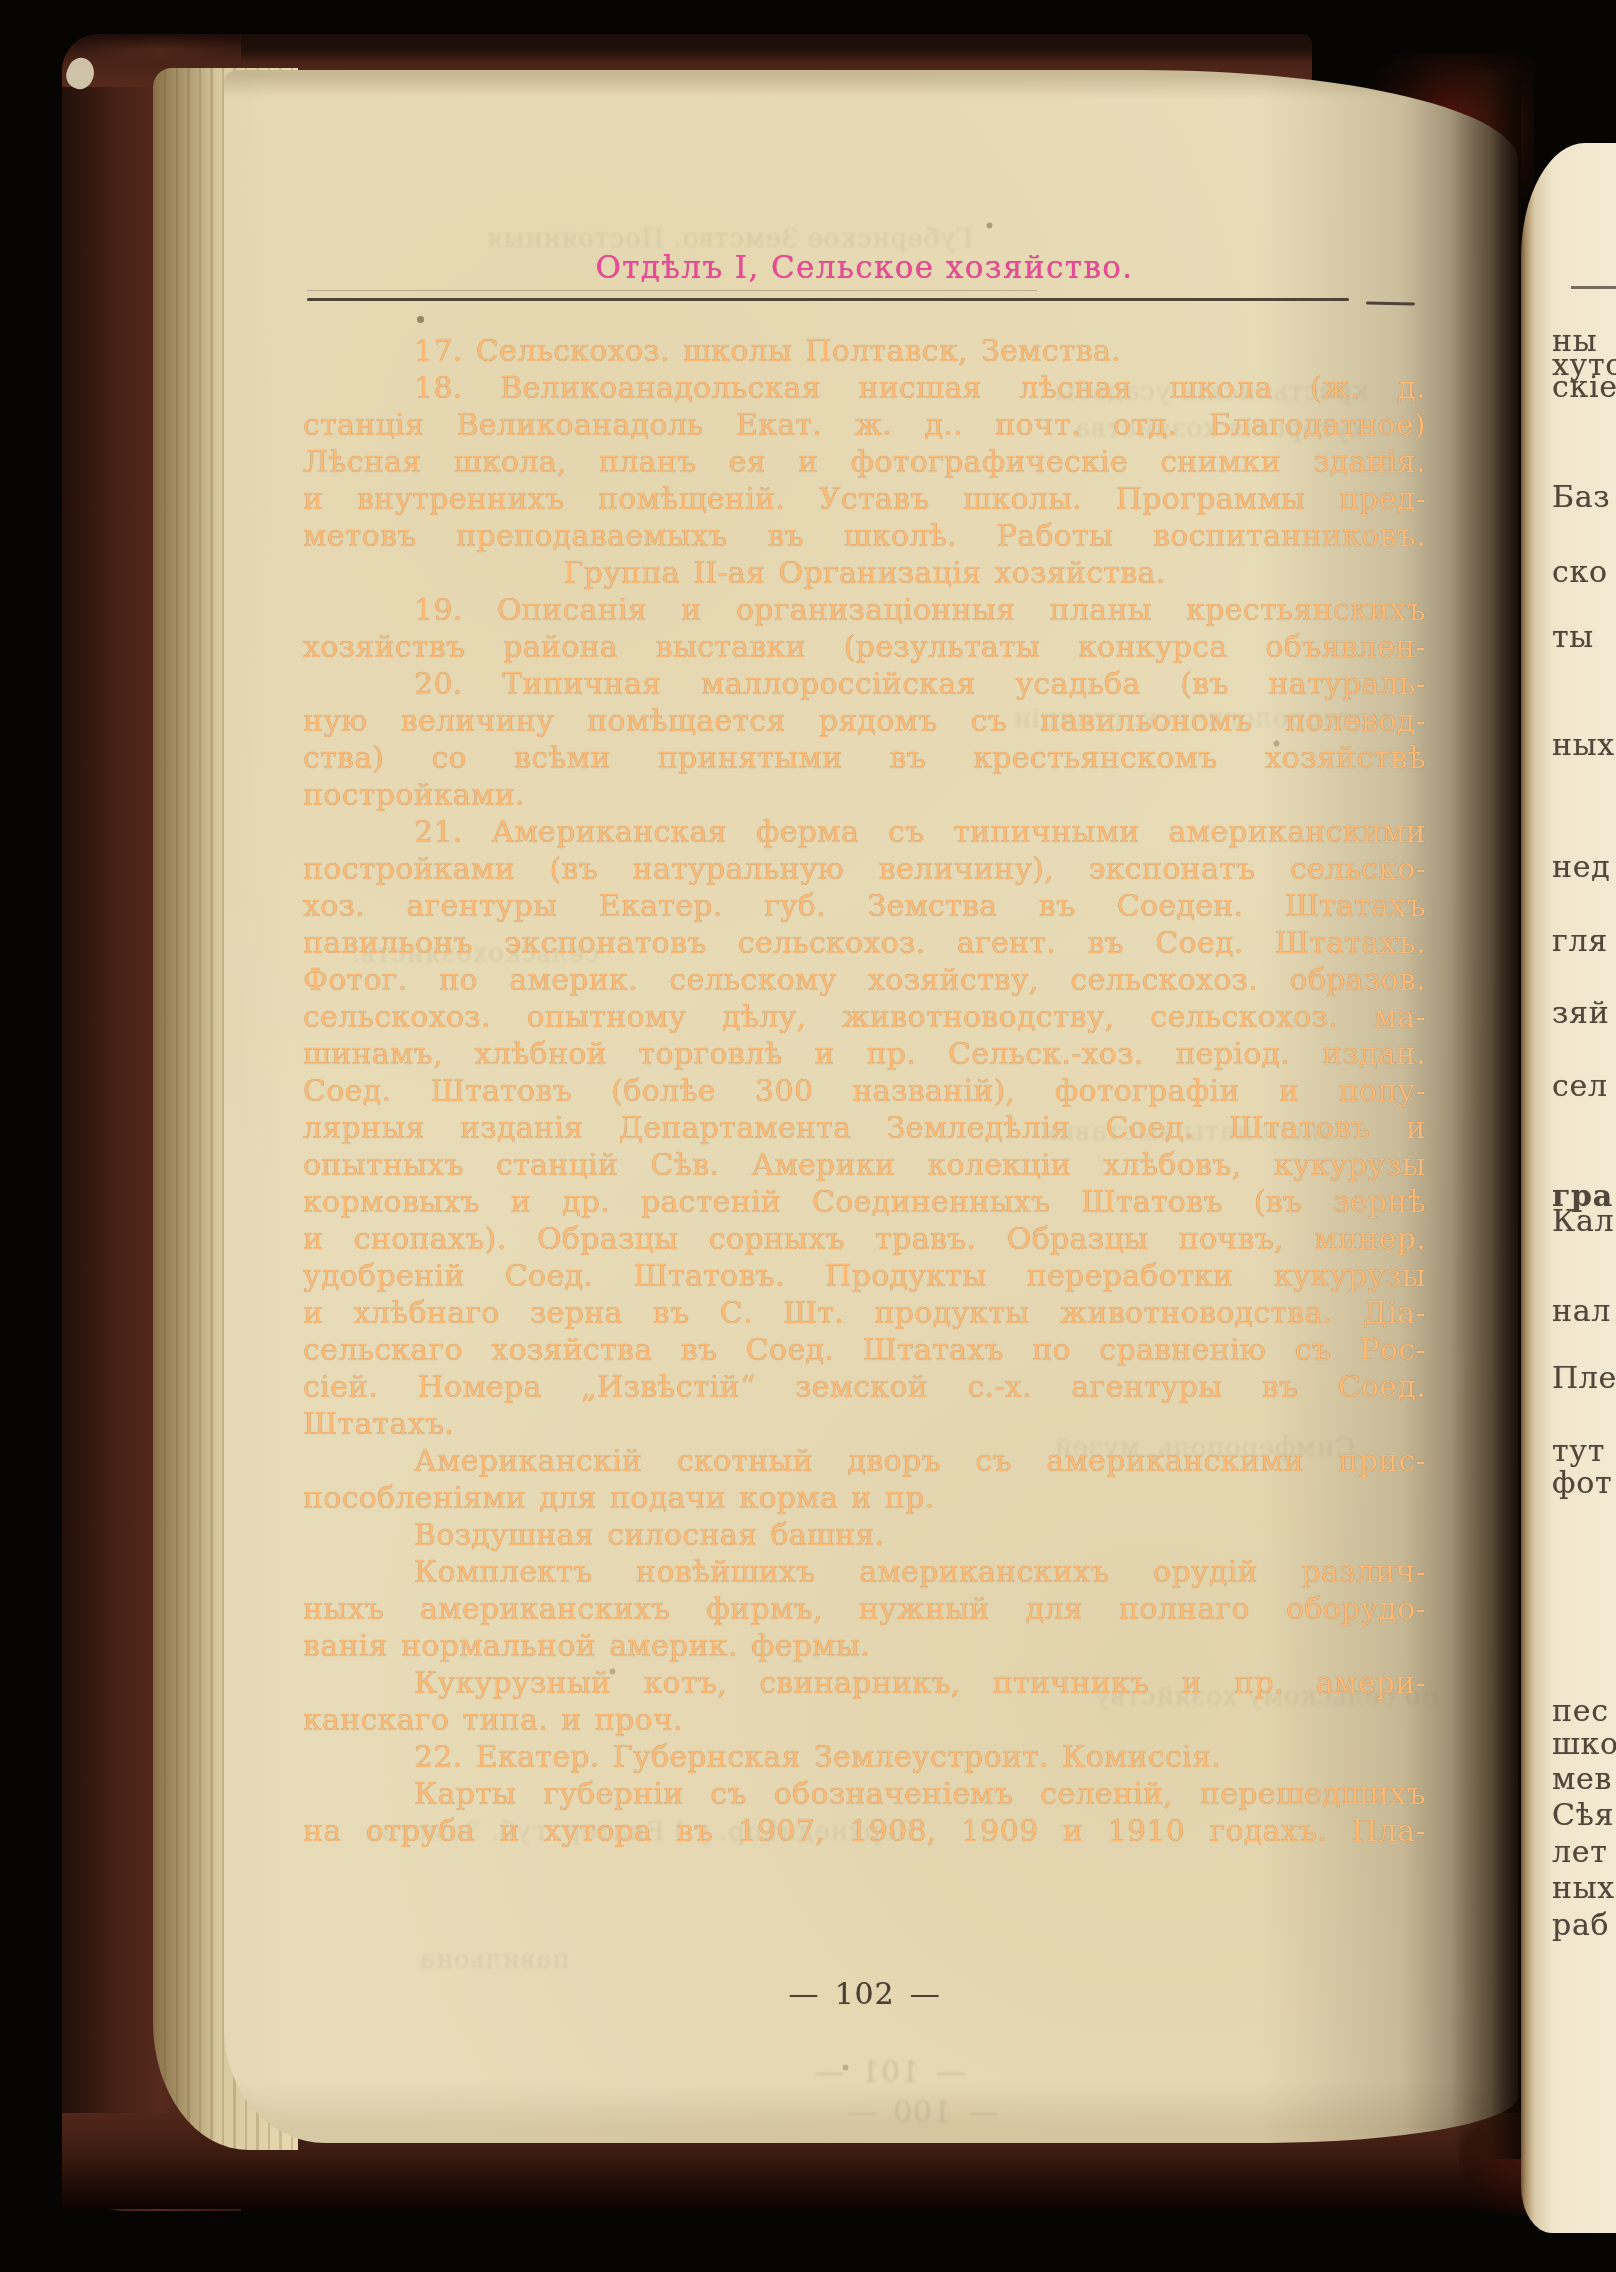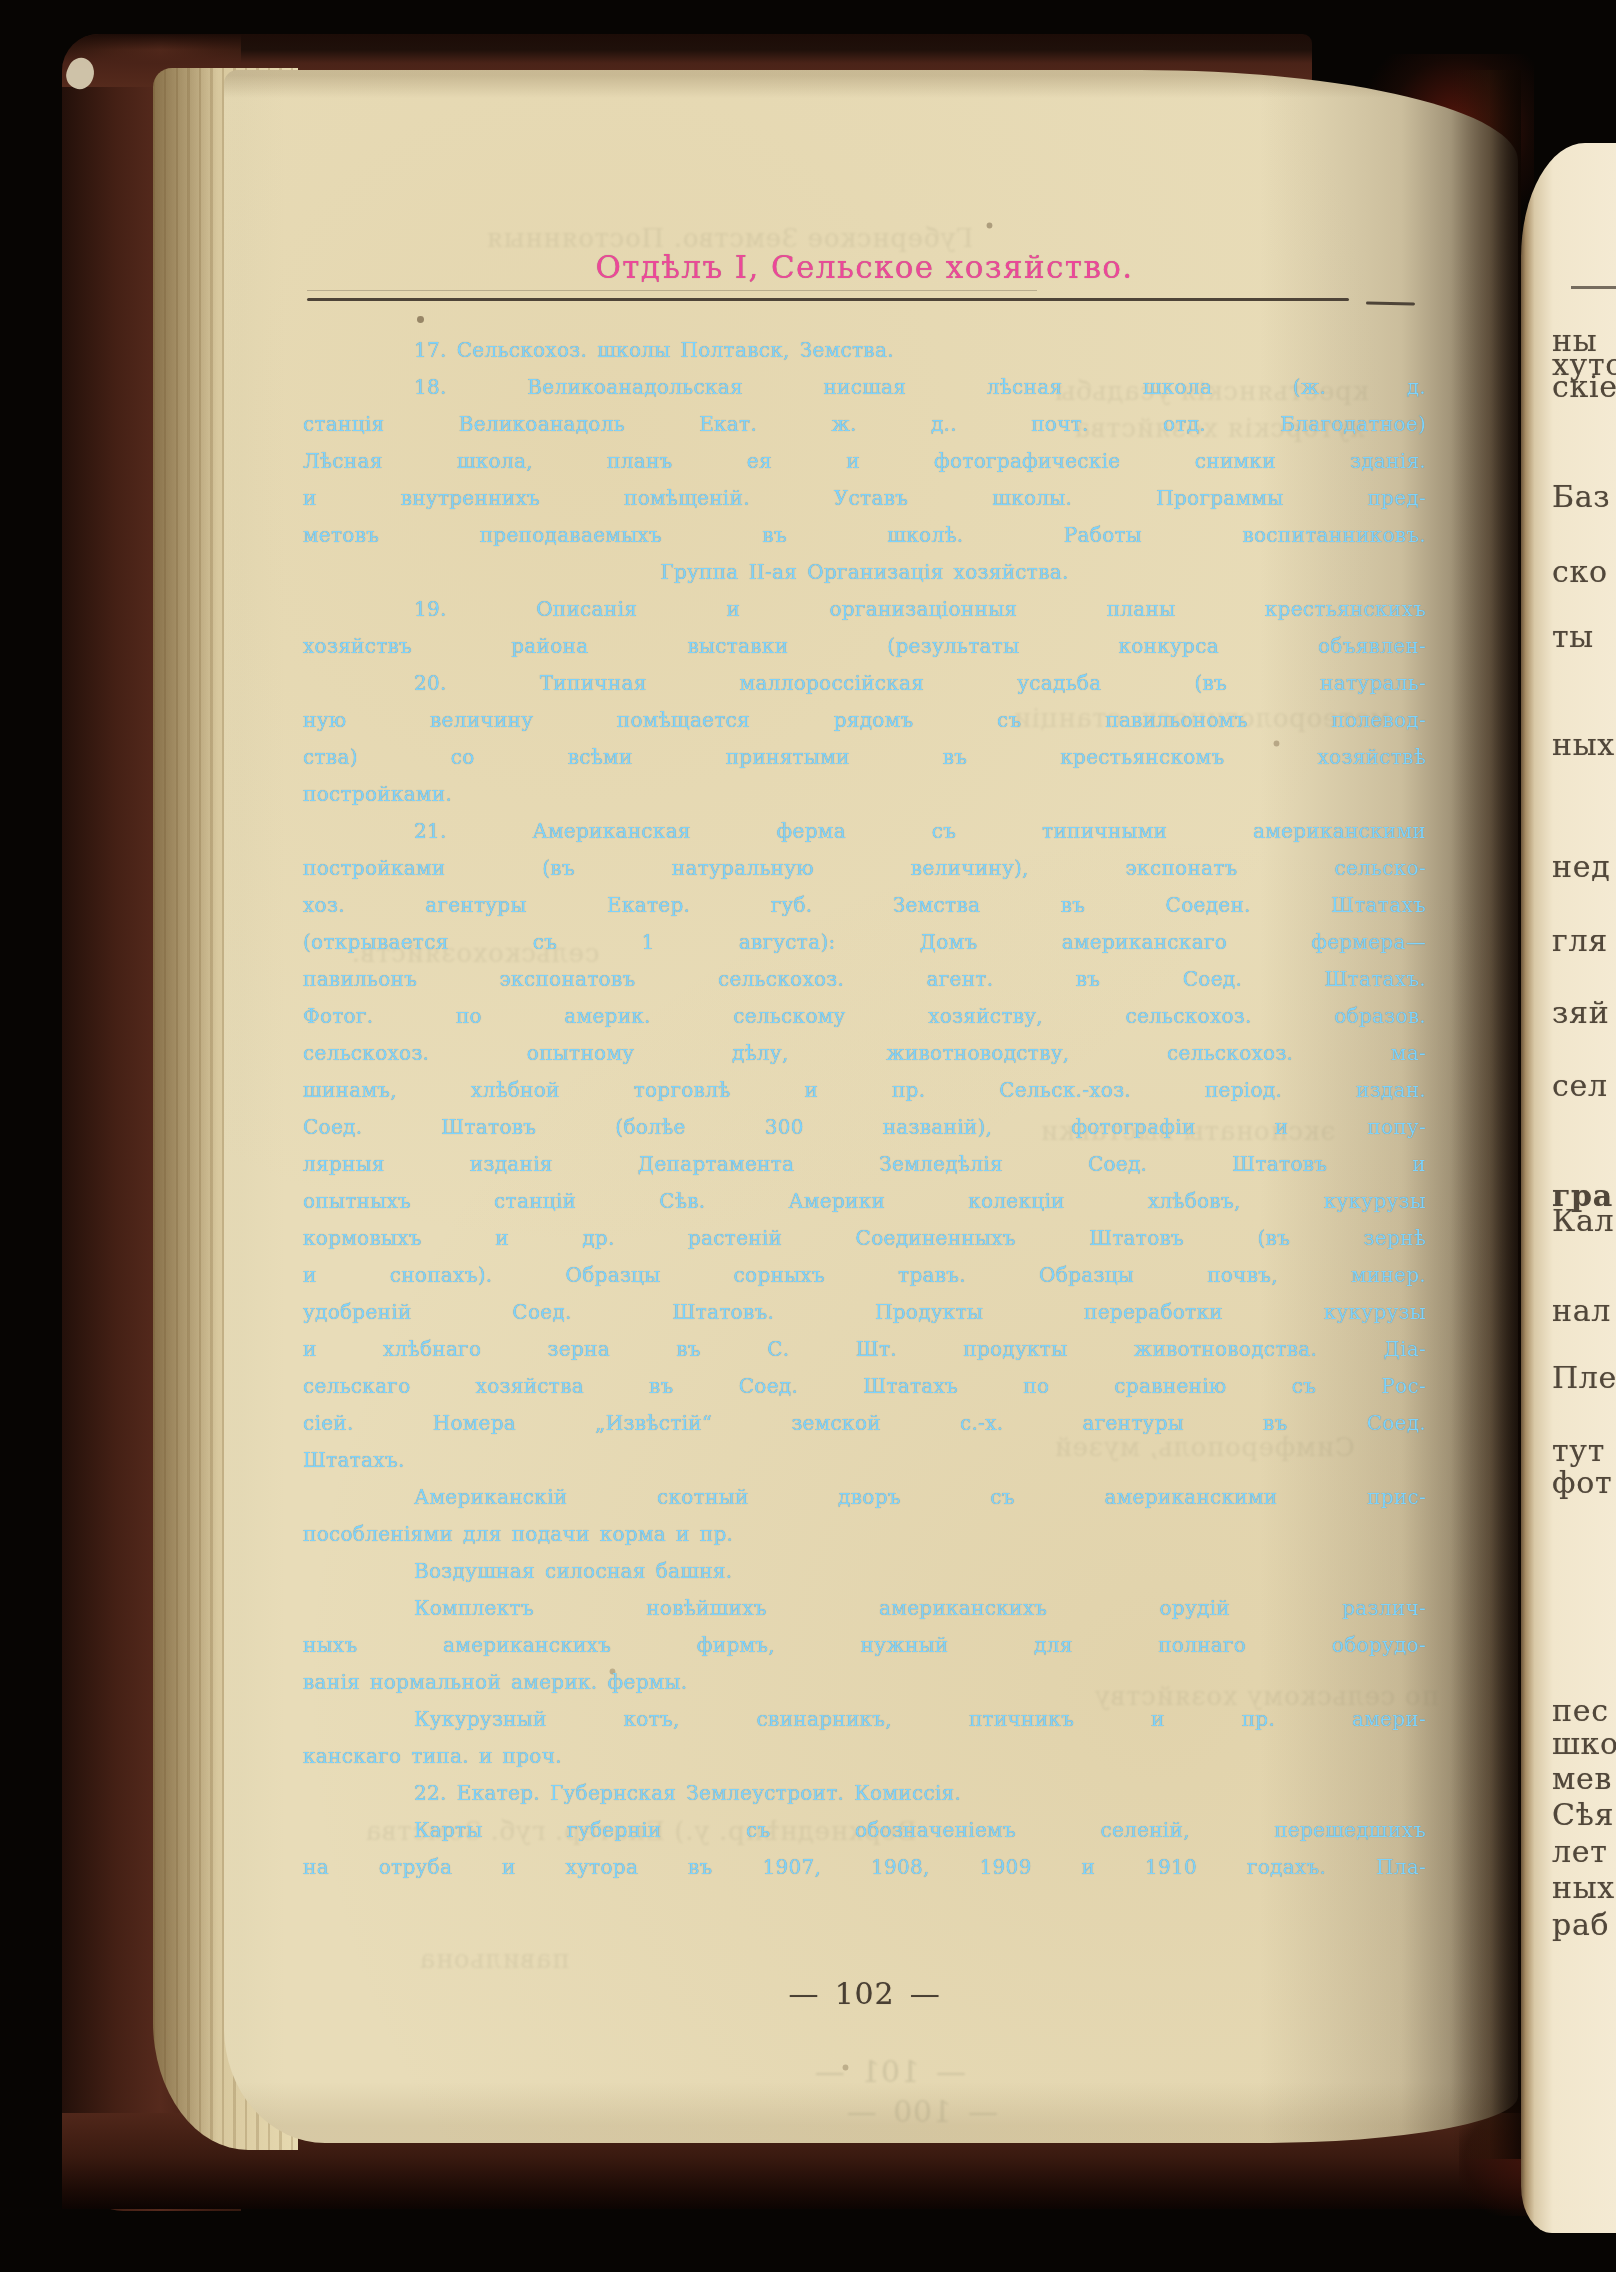--- a/index.html
+++ b/index.html
@@ -98,21 +98,21 @@
   .rule-hair{left:307px;top:290px;width:730px;height:1.4px;background:rgba(80,70,58,.30);}
   .rule-main{left:307px;top:298px;width:1042px;height:3.4px;background:#4e4438;border-radius:2px;}
   .rule-dash{left:1366px;top:302px;width:49px;height:3.4px;background:#4e4438;border-radius:2px;transform:rotate(1.2deg);}
 
   
   .text-block{
     left:303px;top:332px;width:1123px;
   }
   .tl{
     height:37px;line-height:37px;
-    font-size:20px;color:#7dd3fc;
+    font-size:30px;color:#fdba74;
     letter-spacing:0.3px;word-spacing:3.4px;
     text-shadow:0 0 0.7px rgba(70,60,45,.55);
     white-space:normal;overflow:visible;
   }
   .tl.i{text-indent:111px;}
   .tl.j{text-align:justify;text-align-last:justify;}
   .tl.c{text-align:center;text-indent:0;}
 
   .page-num{
     left:303px;top:1976px;width:1123px;
@@ -226,21 +226,20 @@
     <div class="tl c">Группа II-ая Организація хозяйства.</div>
     <div class="tl i j">19. Описанія и организаціонныя планы крестьянскихъ</div>
     <div class="tl j">хозяйствъ района выставки (результаты конкурса объявлен-</div>
     <div class="tl i j">20. Типичная маллороссійская усадьба (въ натураль-</div>
     <div class="tl j">ную величину помѣщается рядомъ съ павильономъ полевод-</div>
     <div class="tl j">ства) со всѣми принятыми въ крестьянскомъ хозяйствѣ</div>
     <div class="tl ">постройками.</div>
     <div class="tl i j">21. Американская ферма съ типичными американскими</div>
     <div class="tl j">постройками (въ натуральную величину), экспонатъ сельско-</div>
     <div class="tl j">хоз. агентуры Екатер. губ. Земства въ Соеден. Штатахъ</div>
-    <div class="tl j">(открывается съ 1 августа): Домъ американскаго фермера—</div>
     <div class="tl j">павильонъ экспонатовъ сельскохоз. агент. въ Соед. Штатахъ.</div>
     <div class="tl j">Фотог. по америк. сельскому хозяйству, сельскохоз. образов.</div>
     <div class="tl j">сельскохоз. опытному дѣлу, животноводству, сельскохоз. ма-</div>
     <div class="tl j">шинамъ, хлѣбной торговлѣ и пр. Сельск.-хоз. період. издан.</div>
     <div class="tl j">Соед. Штатовъ (болѣе 300 названій), фотографіи и попу-</div>
     <div class="tl j">лярныя изданія Департамента Земледѣлія Соед. Штатовъ и</div>
     <div class="tl j">опытныхъ станцій Сѣв. Америки колекціи хлѣбовъ, кукурузы</div>
     <div class="tl j">кормовыхъ и др. растеній Соединенныхъ Штатовъ (въ зернѣ</div>
     <div class="tl j">и снопахъ). Образцы сорныхъ травъ. Образцы почвъ, минер.</div>
     <div class="tl j">удобреній Соед. Штатовъ. Продукты переработки кукурузы</div>

